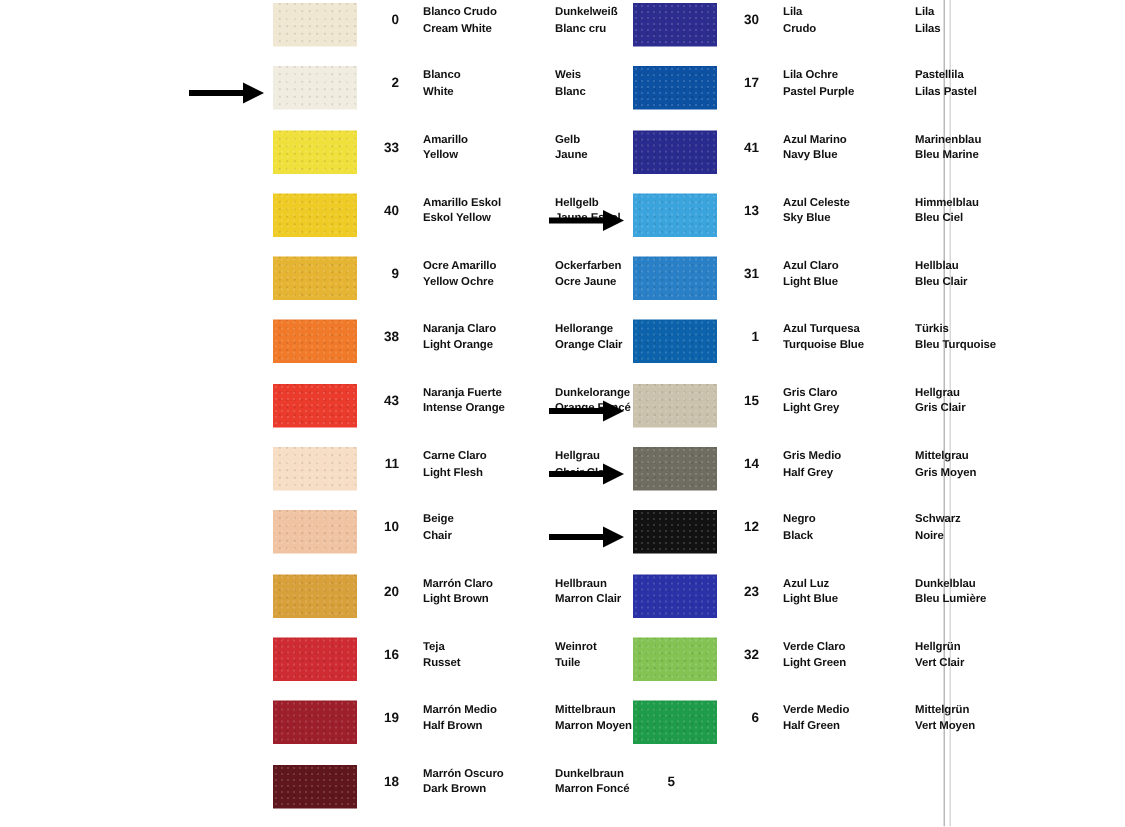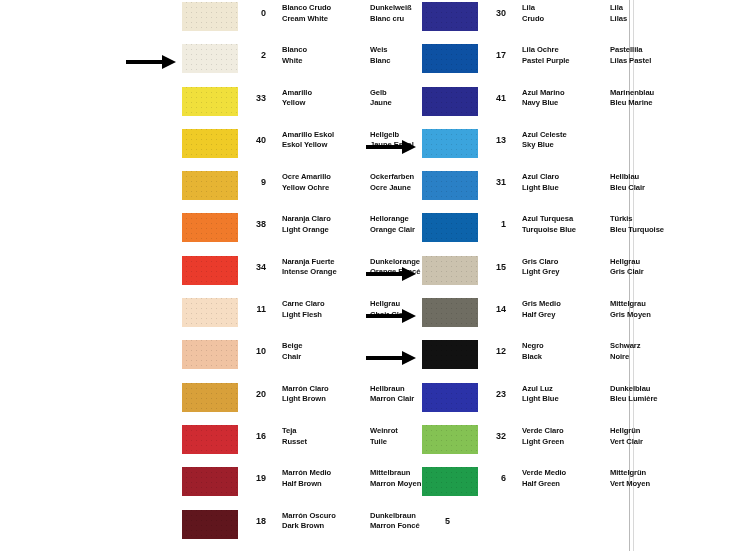--- a/index.html
+++ b/index.html
@@ -261,21 +261,21 @@
               <div class="line">Orange Clair</div>
             </div>
           </div>
         </div>
       </div>
       <div class="swatch-row">
         <div class="arrow-slot"></div>
         <div class="swatch" style="background: rgb(234, 59, 44);">
           <div class="grain"></div>
         </div>
-        <div class="code">34</div>
+        <div class="code">43</div>
         <div class="names">
           <div class="pair">
             <div class="es-en">
               <div class="line">Naranja Fuerte</div>
               <div class="line">Intense Orange</div>
             </div>
             <div class="de-fr">
               <div class="line">Dunkelorange</div>
               <div class="line">Orange Foncé</div>
             </div>
@@ -468,20 +468,24 @@
           <div class="swatch" style="background: rgb(59, 164, 221);">
             <div class="grain"></div>
           </div>
           <div class="code">13</div>
           <div class="names">
             <div class="pair">
               <div class="es-en">
                 <div class="line">Azul Celeste</div>
                 <div class="line">Sky Blue</div>
               </div>
+              <div class="de-fr">
+                <div class="line">Himmelblau</div>
+                <div class="line">Bleu Ciel</div>
+              </div>
             </div>
           </div>
         </div>
         <div class="swatch-row">
           <div class="arrow-slot"></div>
           <div class="swatch" style="background: rgb(42, 128, 198);">
             <div class="grain"></div>
           </div>
           <div class="code">31</div>
           <div class="names">

